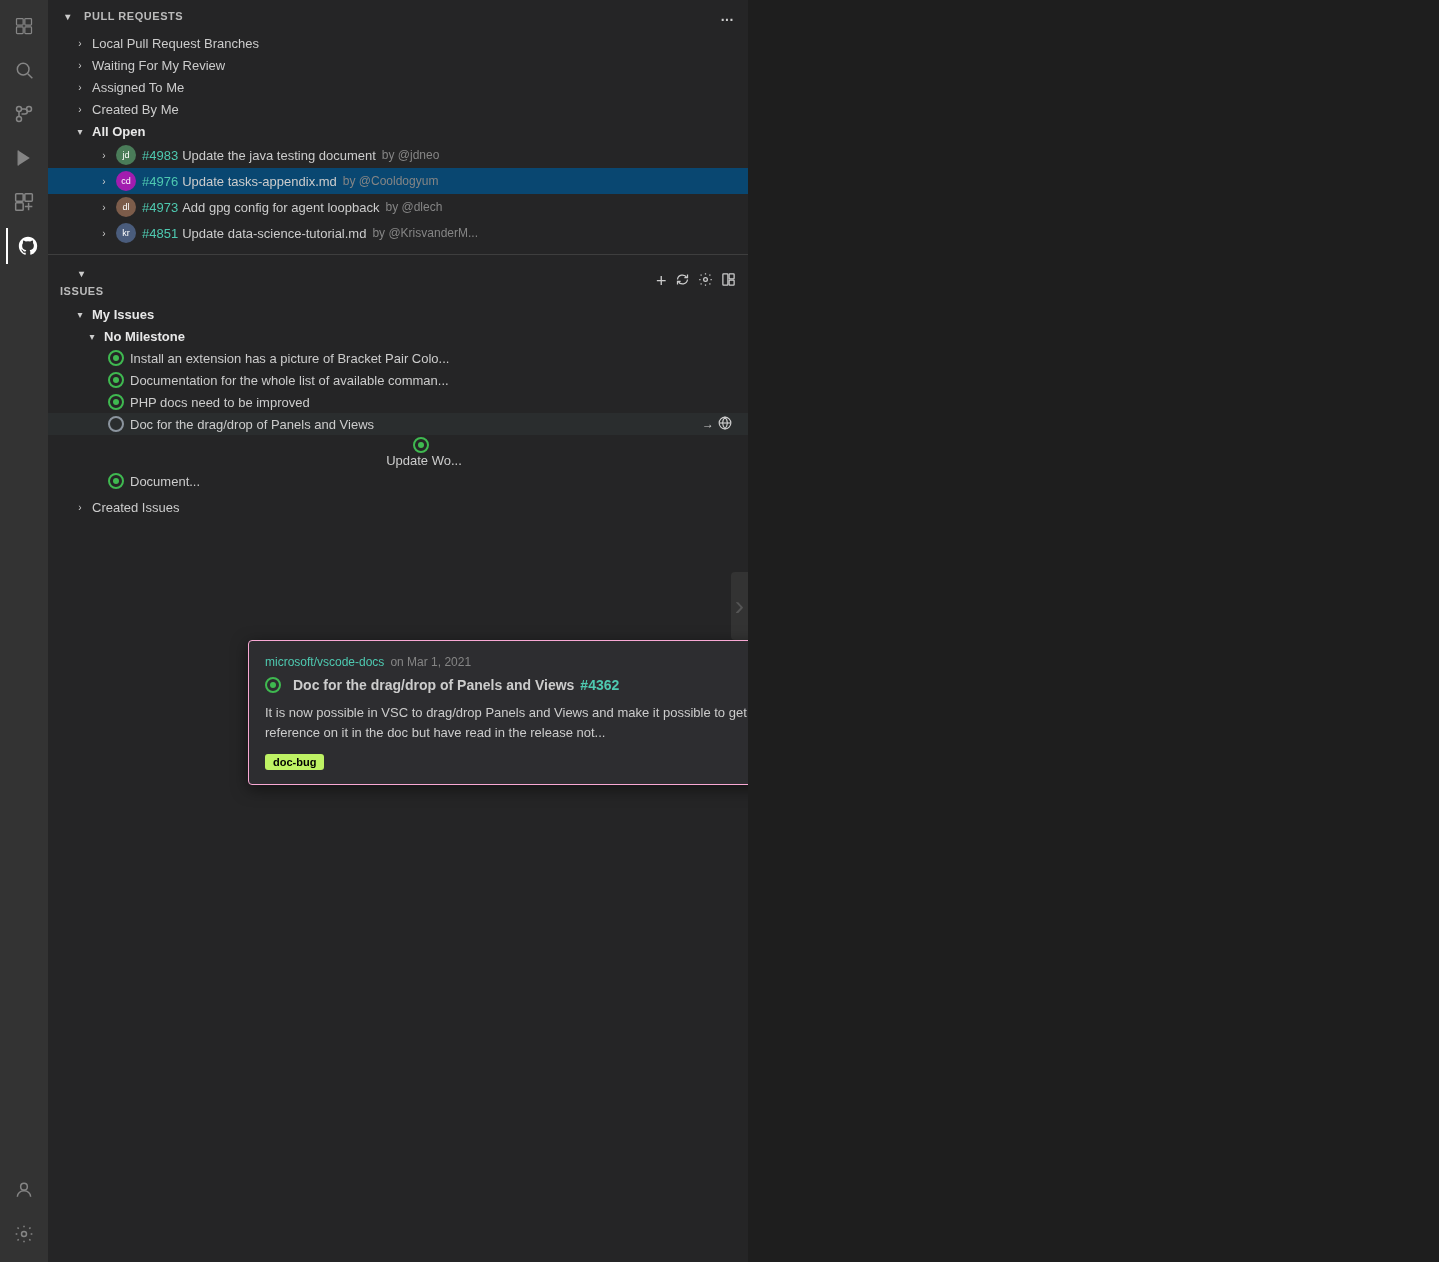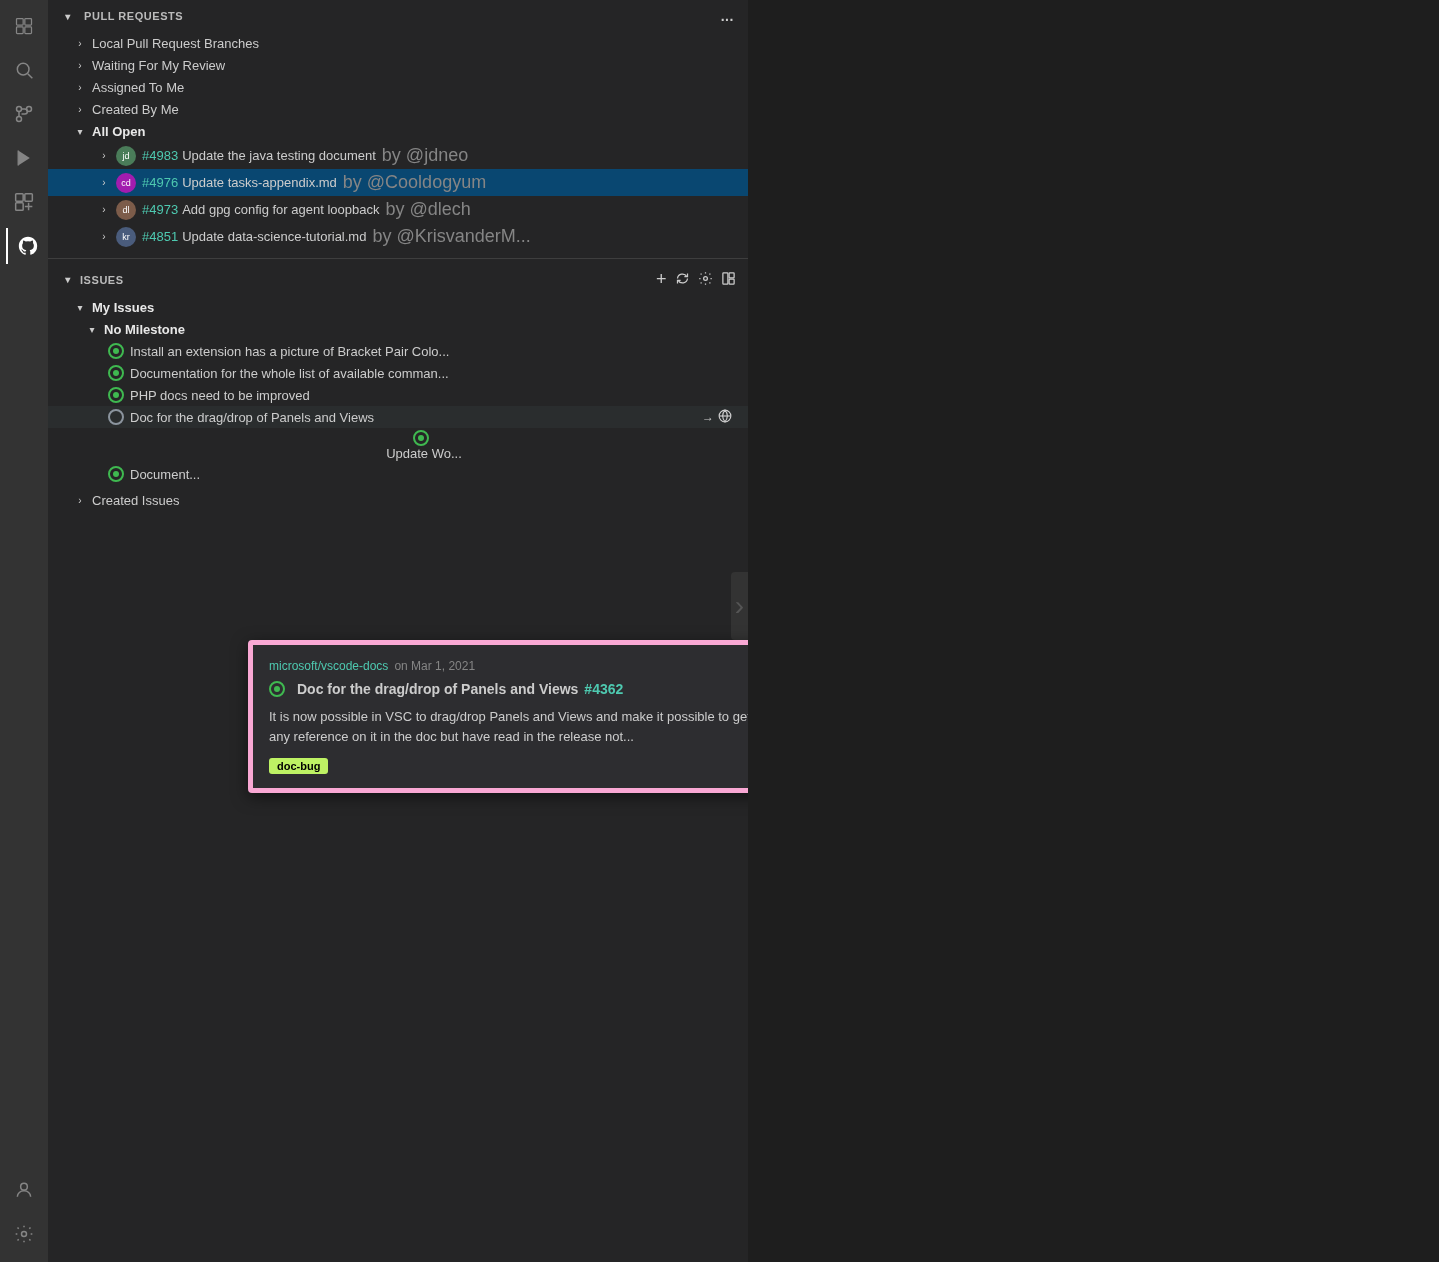--- a/index.html
+++ b/index.html
@@ -149,21 +149,21 @@
       color: #fff;
     }
     
     .avatar-1 { background: #4a7c59; }
     .avatar-2 { background: #a21caf; }
     .avatar-3 { background: #7c5c4a; }
     .avatar-4 { background: #4a5c7c; }
 
     .pr-number { color: #4ec9b0; margin-right: 4px; font-size: 13px; }
     .pr-title { color: #cccccc; font-size: 13px; }
-    .pr-author { color: #858585; font-size: 18px; margin-left: 6px; }
+    .pr-author { color: #858585; font-size: 12px; margin-left: 6px; }
 
     
     .panel-divider {
       height: 1px;
       background: #3e3e3e;
       margin: 4px 0;
     }
 
     
     .issues-header {
@@ -239,21 +239,21 @@
     }
     .issue-hover-actions span { font-size: 14px; cursor: pointer; }
 
     
     .tooltip-popup {
       position: absolute;
       left: 200px;
       top: 640px;
       width: 840px;
       background: #2d2d30;
-      border: 5px solid #f9a8d4;
+      border: 1px solid #f9a8d4;
       border-radius: 4px;
       padding: 14px 16px;
       z-index: 100;
       box-shadow: 0 4px 16px rgba(0,0,0,0.5);
     }
     .tooltip-repo-line {
       display: flex;
       align-items: center;
       gap: 6px;
       margin-bottom: 8px;
@@ -446,21 +446,21 @@
       </div>
       <span class="pr-number">#4851</span>
       <span class="pr-title">Update data-science-tutorial.md</span>
       <span class="pr-author">by @KrisvanderM...</span>
     </div>
   </div>
 
   <div class="panel-divider"></div>
 
   <div class="issues-header">
-    <div style="display:flex; align-items:center; gap:4px;">
+    <div style="display:flex; align-items:center; gap:4px;flex-direction:column;">
       <span class="chevron open"></span>
       <span>ISSUES</span>
     </div>
     <div class="issues-actions">
       <span title="Create Issue" style="font-size:18px; font-weight:300;">+</span>
       <span title="Refresh" style="font-size:15px;">
         <svg width="15" height="15" viewBox="0 0 24 24" fill="none" stroke="currentColor" stroke-width="2">
             <path d="M4 12a8 8 0 0 1 14.93-3M20 12a8 8 0 0 1-14.93 3"></path>
             <polyline points="20,4 20,9 15,9"></polyline>
             <polyline points="4,20 4,15 9,15"></polyline>

